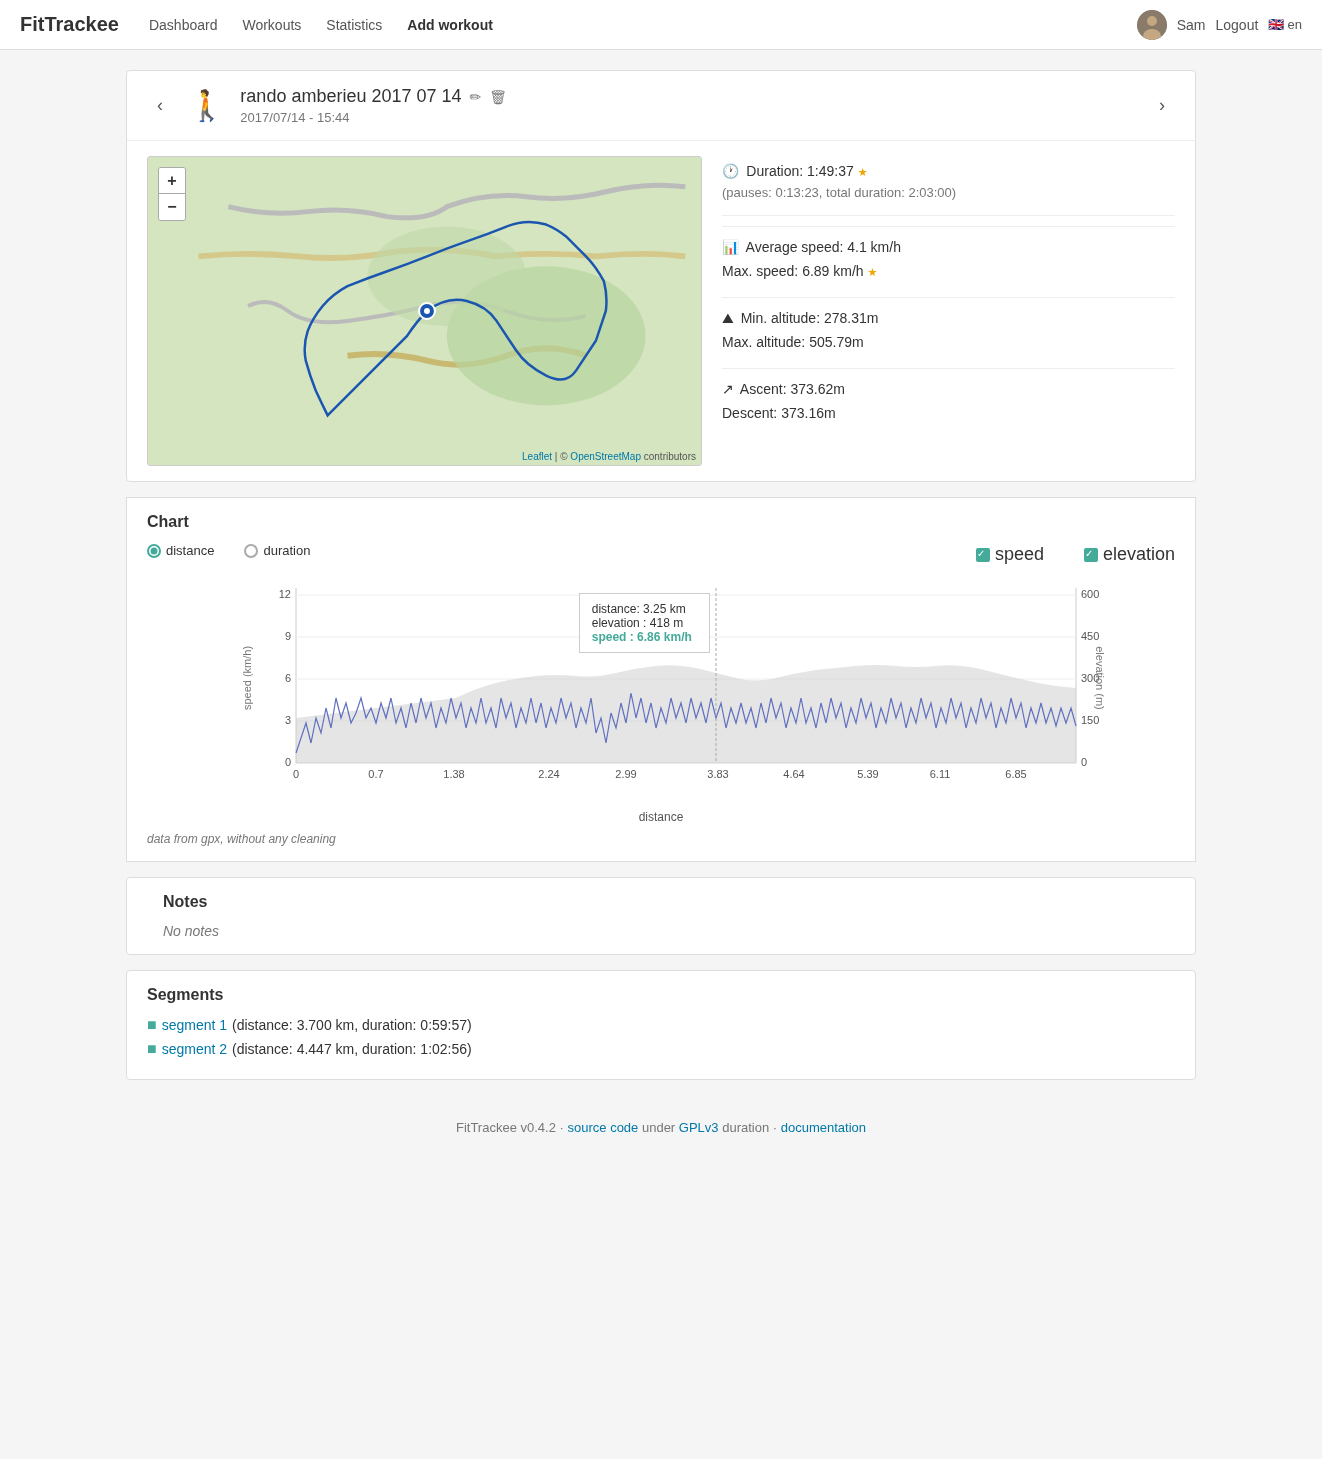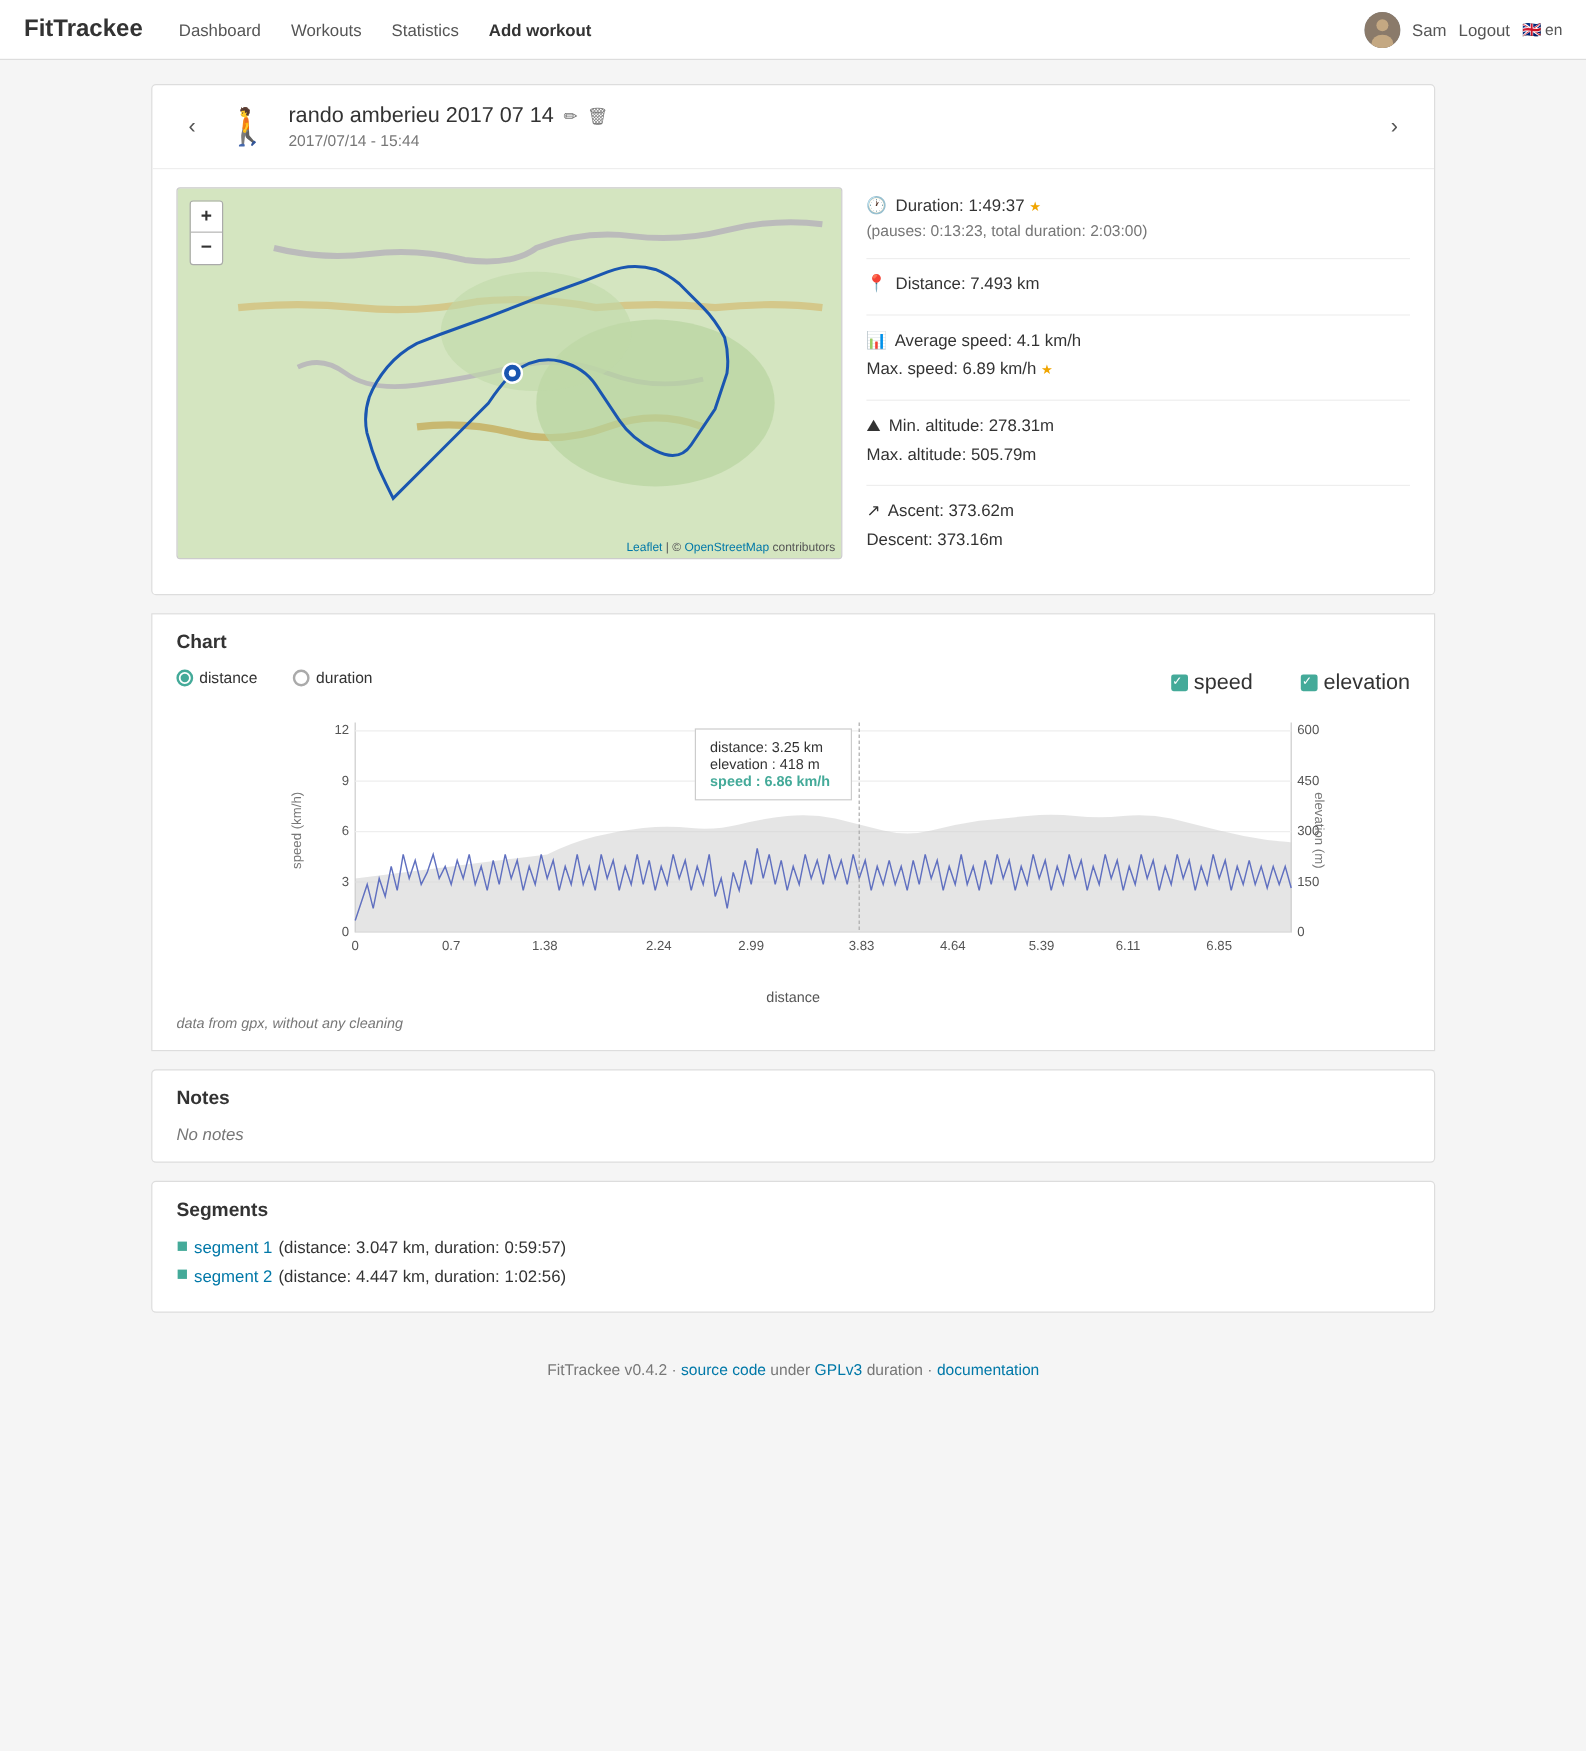--- a/index.html
+++ b/index.html
@@ -208,21 +208,21 @@
     }
     .tooltip-speed { color: #4a9; font-weight: bold; }
     .chart-note { font-size: 12px; color: #777; font-style: italic; margin-top: 8px; }
     .x-label { text-align: center; font-size: 12px; color: #555; margin-top: 2px; }
 
     
     .notes-section {
       background: white;
       border: 1px solid #ddd;
       border-radius: 4px;
-      padding: 15px 20px;
+      padding: 15px 36px;
       margin-bottom: 15px;
     }
     .notes-title { font-size: 16px; font-weight: bold; margin-bottom: 12px; }
     .notes-content { color: #777; font-style: italic; font-size: 14px; }
 
     
     .segments-section {
       background: white;
       border: 1px solid #ddd;
       border-radius: 4px;
@@ -329,26 +329,20 @@
       <div class="stats-panel">
         <div class="stat-group">
           <div class="stat-line">
             <span class="stat-icon">🕐</span>
             <span>Duration: 1:49:37</span>
             <span class="star-icon">★</span>
           </div>
           <div class="stat-sub">(pauses: 0:13:23, total duration: 2:03:00)</div>
         </div>
         <hr class="divider-line">
-        <div class="stat-group">
-          <div class="stat-line">
-            <span class="stat-icon">📍</span>
-            <span>Distance: 7.493 km</span>
-          </div>
-        </div>
         <hr class="divider-line">
         <div class="stat-group">
           <div class="stat-line">
             <span class="stat-icon">📊</span>
             <span>Average speed: 4.1 km/h</span>
           </div>
           <div class="stat-line">
             <span>Max. speed: 6.89 km/h</span>
             <span class="star-icon">★</span>
           </div>
@@ -486,21 +480,21 @@
   <div class="notes-section">
     <div class="notes-title">Notes</div>
     <div class="notes-content">No notes</div>
   </div>
 
   <div class="segments-section">
     <div class="segments-title">Segments</div>
     <div class="segment-item">
       <span class="segment-bullet">■</span>
       <a class="segment-link" href="#">segment 1</a>
-      <span> (distance: 3.047 km, duration: 0:59:57)</span>
+      <span> (distance: 3.700 km, duration: 0:59:57)</span>
     </div>
     <div class="segment-item">
       <span class="segment-bullet">■</span>
       <a class="segment-link" href="#">segment 2</a>
       <span> (distance: 4.447 km, duration: 1:02:56)</span>
     </div>
   </div>
 
 </div>
 

